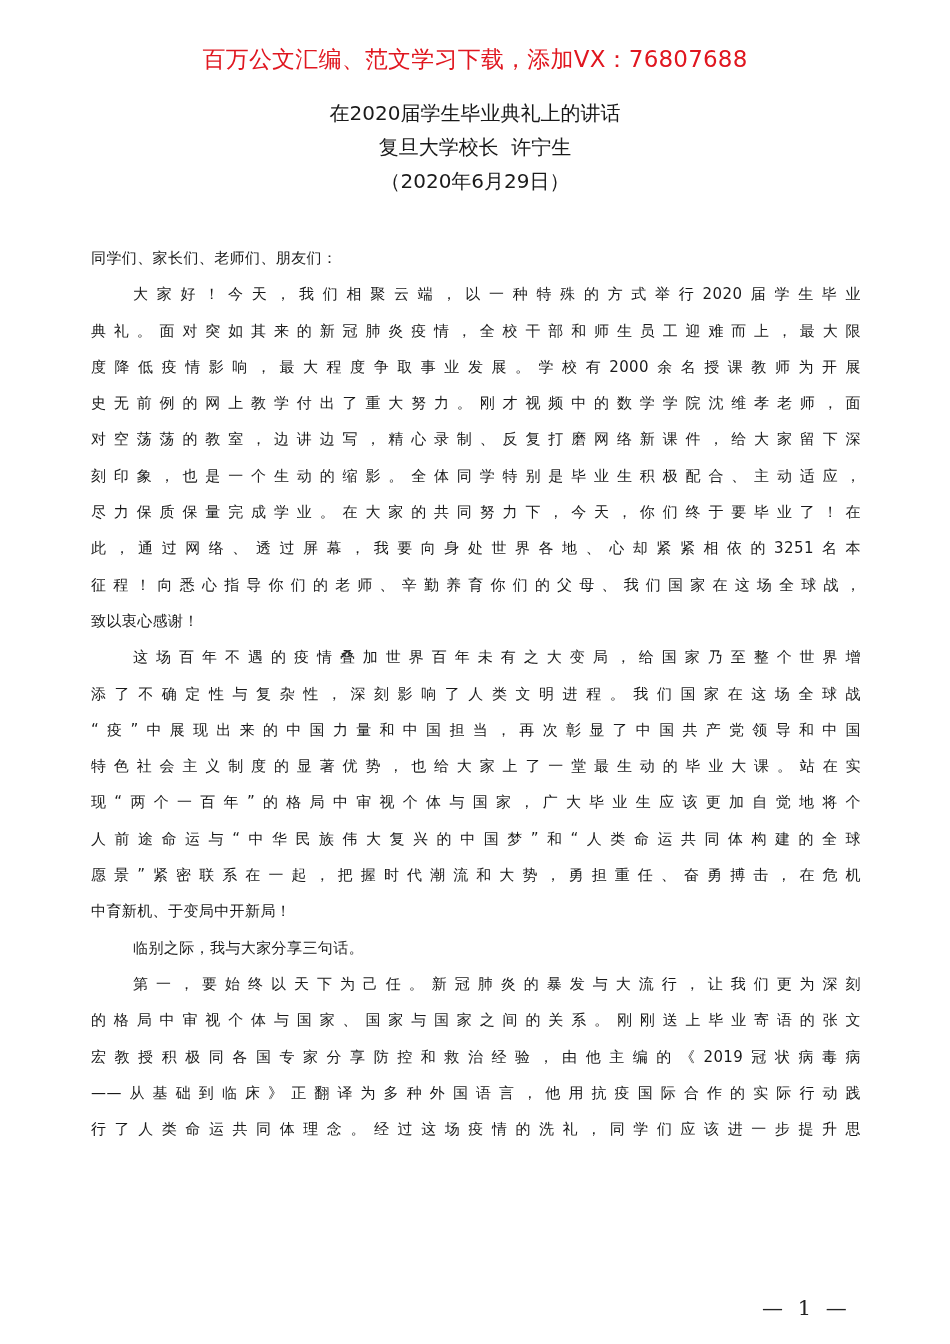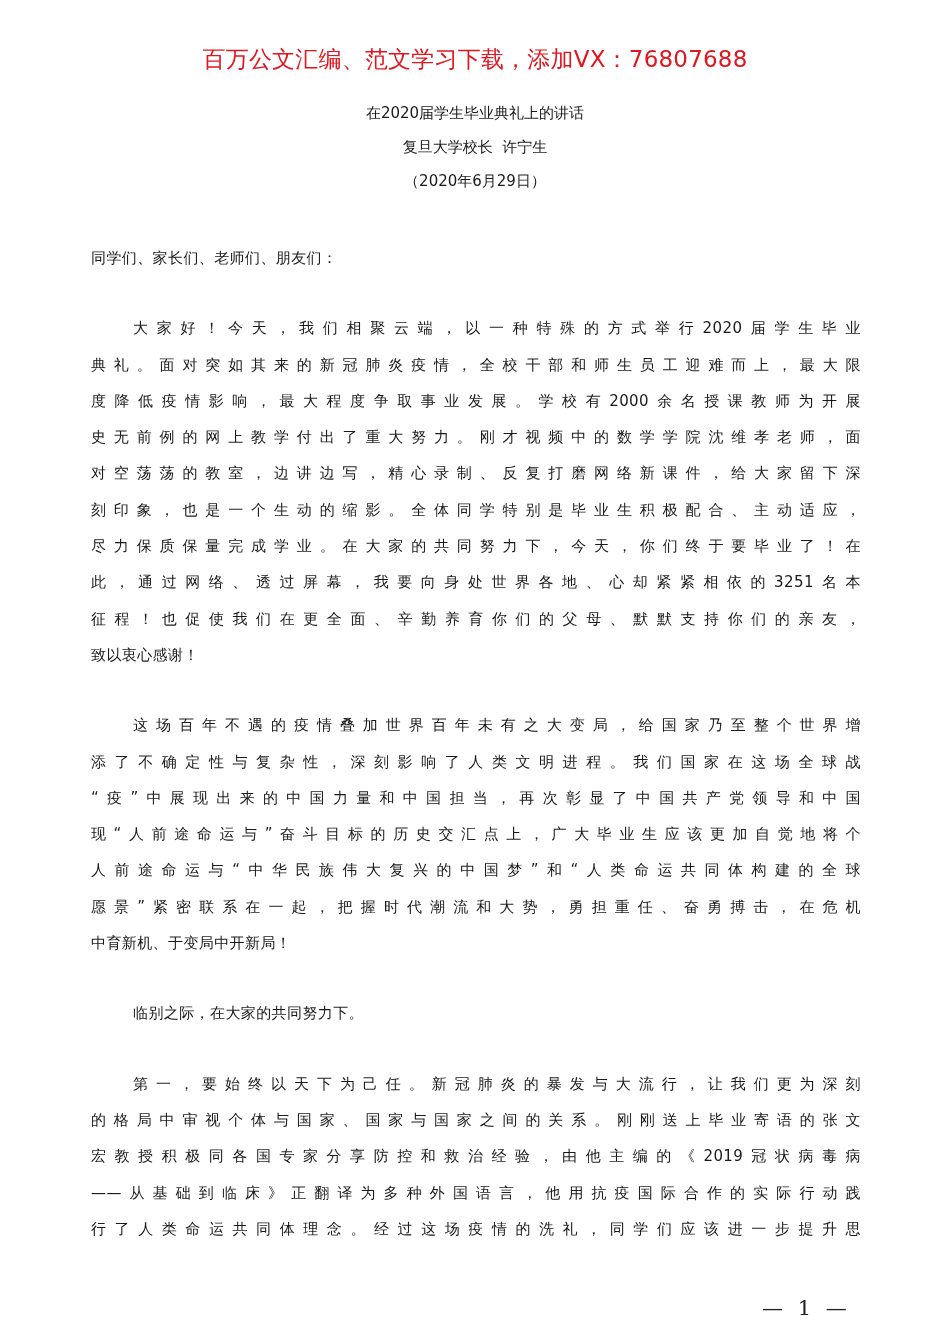--- a/index.html
+++ b/index.html
@@ -1,26 +1,26 @@
 <!DOCTYPE html>
 <html><head>
 <meta charset="utf-8">
 <style>
   html, body { margin: 0; padding: 0; background: #ffffff; }
   body { width: 950px; height: 1344px; position: relative; overflow: hidden;
          font-family: "DejaVu Sans", "Liberation Sans", sans-serif; color: #1a1a1a; }
   .banner { position: absolute; top: 44px; left: 0; width: 950px; text-align: center;
             font-size: 23px; color: #e0161f; letter-spacing: 0.2px; line-height: 30px; }
   .title-block { position: absolute; top: 96px; left: 0; width: 950px; text-align: center; }
-  .title-line { font-size: 15px; line-height: 34px; height: 34px; color: #1a1a1a; }
+  .title-line { font-size: 20px; line-height: 34px; height: 34px; color: #1a1a1a; }
   .body { position: absolute; top: 240px; left: 91px; width: 770px; }
   .line { font-size: 15px; line-height: 36.3px; height: 36.3px; white-space: nowrap;
           text-align: justify; text-align-last: justify; letter-spacing: 0.4px; }
   .line.last { text-align-last: left; }
-  .line.indent { padding-left: 42px; margin-top: 34px; }
+  .line.indent { padding-left: 42px; }
   .bold { font-weight: normal; }
   .page-num { position: absolute; top: 1296px; left: 762px; font-size: 21px;
               font-family: "DejaVu Serif", "Liberation Serif", serif; color: #222; letter-spacing: 4px; }
 </style>
 </head>
 <body>
 
 <div class="banner">百万公文汇编、范文学习下载，添加VX：76807688</div>
 
 <div class="title-block">
@@ -34,36 +34,37 @@
 
   <div>
     <div class="line indent">大家好！今天，我们相聚云端，以一种特殊的方式举行2020届学生毕业</div>
     <div class="line">典礼。面对突如其来的新冠肺炎疫情，全校干部和师生员工迎难而上，最大限</div>
     <div class="line">度降低疫情影响，最大程度争取事业发展。学校有2000余名授课教师为开展</div>
     <div class="line">史无前例的网上教学付出了重大努力。刚才视频中的数学学院沈维孝老师，面</div>
     <div class="line">对空荡荡的教室，边讲边写，精心录制、反复打磨网络新课件，给大家留下深</div>
     <div class="line">刻印象，也是一个生动的缩影。全体同学特别是毕业生积极配合、主动适应，</div>
     <div class="line">尽力保质保量完成学业。在大家的共同努力下，今天，你们终于要毕业了！在</div>
     <div class="line">此，通过网络、透过屏幕，我要向身处世界各地、心却紧紧相依的3251名本</div>
-    <div class="line">征程！也促使我们在更全面、辛勤养育你们的父母、默默支持你们的亲友，</div>
+    <div class="line">征程！向悉心指导你们的老师、辛勤养育你们的父母、我们国家在这场全球战，</div>
     <div class="line last">致以衷心感谢！</div>
   </div>
 
   <div>
     <div class="line indent">这场百年不遇的疫情叠加世界百年未有之大变局，给国家乃至整个世界增</div>
     <div class="line">添了不确定性与复杂性，深刻影响了人类文明进程。我们国家在这场全球战</div>
     <div class="line">“疫”中展现出来的中国力量和中国担当，再次彰显了中国共产党领导和中国</div>
-    <div class="line">现“人前途命运与”奋斗目标的历史交汇点上，广大毕业生应该更加自觉地将个</div>
+    <div class="line">特色社会主义制度的显著优势，也给大家上了一堂最生动的毕业大课。站在实</div>
+    <div class="line">现“两个一百年”的格局中审视个体与国家，广大毕业生应该更加自觉地将个</div>
     <div class="line">人前途命运与“中华民族伟大复兴的中国梦”和“人类命运共同体构建的全球</div>
     <div class="line">愿景”紧密联系在一起，把握时代潮流和大势，勇担重任、奋勇搏击，在危机</div>
     <div class="line last">中育新机、于变局中开新局！</div>
   </div>
 
   <div>
-    <div class="line indent last">临别之际，在大家的共同努力下。</div>
+    <div class="line indent last">临别之际，我与大家分享三句话。</div>
   </div>
 
   <div>
     <div class="line indent"><span class="bold">第一，要始终以天下为己任。</span><span>新冠肺炎的暴发与大流行，让我们更为深刻</span></div>
     <div class="line">的格局中审视个体与国家、国家与国家之间的关系。刚刚送上毕业寄语的张文</div>
     <div class="line">宏教授积极同各国专家分享防控和救治经验，由他主编的《2019冠状病毒病</div>
     <div class="line">——从基础到临床》正翻译为多种外国语言，他用抗疫国际合作的实际行动践</div>
     <div class="line">行了人类命运共同体理念。经过这场疫情的洗礼，同学们应该进一步提升思</div>
   </div>
 </div>

